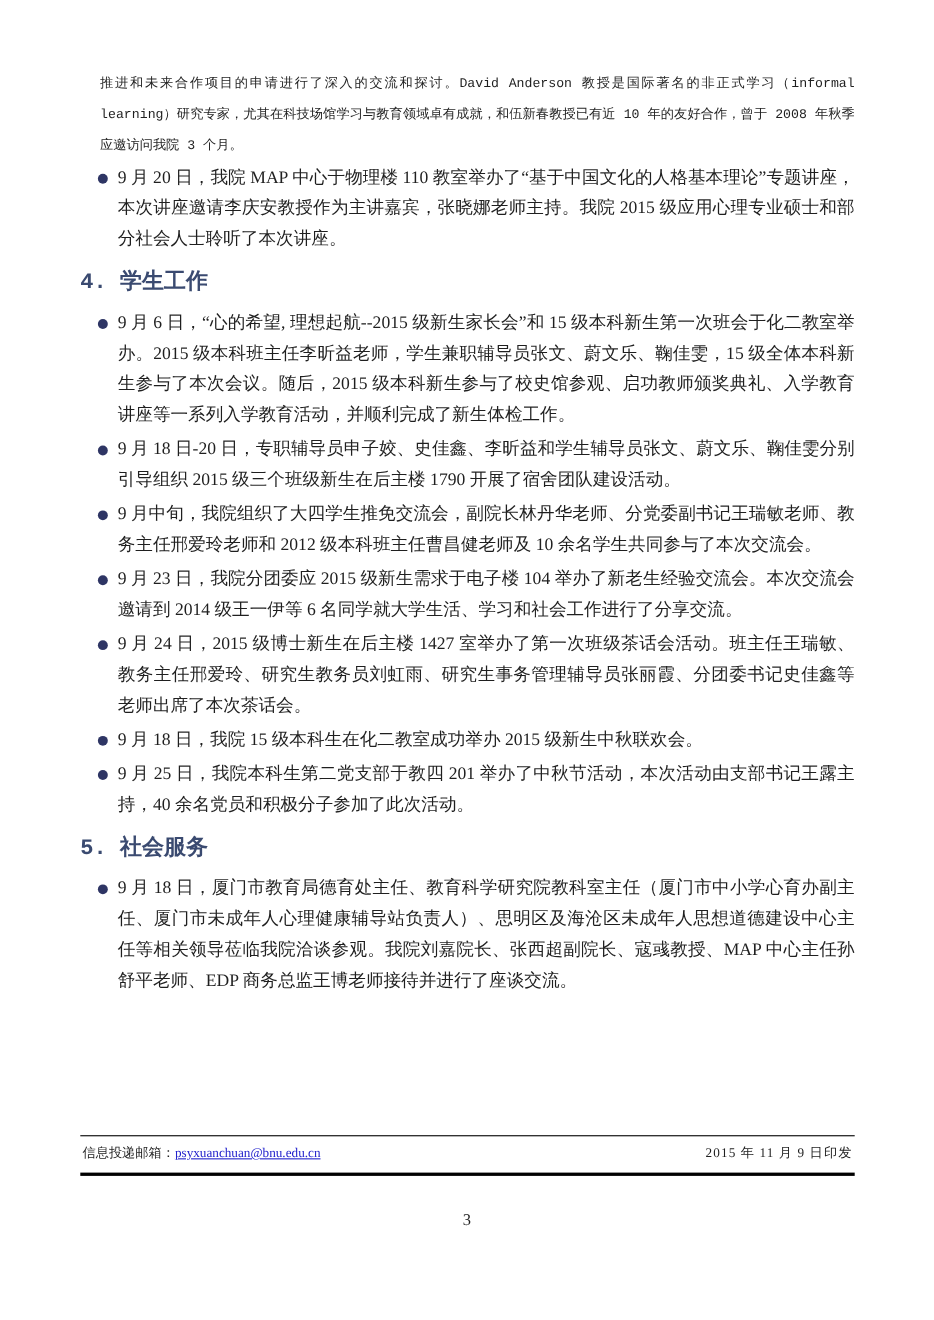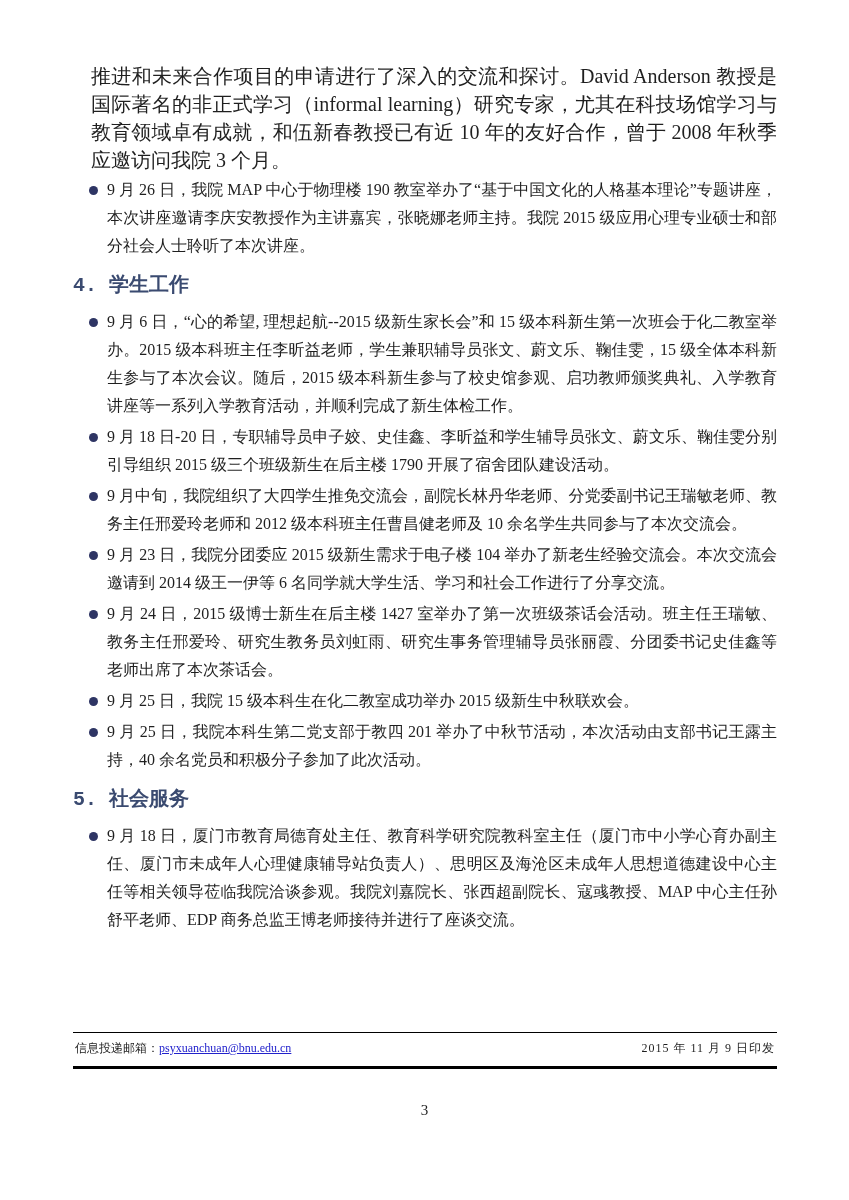--- a/index.html
+++ b/index.html
@@ -13,23 +13,24 @@
     box-sizing:border-box;
   }
   .content{
     position:absolute;
     top:62px;left:73px;right:72px;
     bottom:175px;
     overflow:hidden;
   }
   .para{
     margin:0 0 0 18px;
-    font-size:20px;
+    font-size:12px;
     line-height:28px;
     text-align:justify;
+    font-family:Liberation Mono, monospace;
   }
   ul.bullets{
     list-style:none;
     margin:2px 0 0 0;
     padding:0 0 0 16px;
   }
   ul.bullets li{
     position:relative;
     padding-left:18px;
     margin:0 0 3px 0;
@@ -84,35 +85,35 @@
 <body>
 
 <div class="page">
 
   <div class="content">
 
     <p class="para">推进和未来合作项目的申请进行了深入的交流和探讨。David Anderson 教授是国际著名的非正式学习（informal learning）研究专家，尤其在科技场馆学习与教育领域卓有成就，和伍新春教授已有近 10 年的友好合作，曾于 2008 年秋季应邀访问我院 3 个月。</p>
 
     <ul class="bullets">
 
-    <li>9 月 26 日，我院 MAP 中心于物理楼 190 教室举办了“基于中国文化的人格基本理论”专题讲座，本次讲座邀请李庆安教授作为主讲嘉宾，张晓娜老师主持。我院 2015 级应用心理专业硕士和部分社会人士聆听了本次讲座。</li>
+    <li>9 月 20 日，我院 MAP 中心于物理楼 110 教室举办了“基于中国文化的人格基本理论”专题讲座，本次讲座邀请李庆安教授作为主讲嘉宾，张晓娜老师主持。我院 2015 级应用心理专业硕士和部分社会人士聆听了本次讲座。</li>
       </ul>
 
     <h2 class="sec">
       <span class="num">4.</span><span>学生工作</span>
     </h2>
 
     <ul class="bullets">
 
     <li>9 月 6 日，“心的希望, 理想起航--2015 级新生家长会”和 15 级本科新生第一次班会于化二教室举办。2015 级本科班主任李昕益老师，学生兼职辅导员张文、蔚文乐、鞠佳雯，15 级全体本科新生参与了本次会议。随后，2015 级本科新生参与了校史馆参观、启功教师颁奖典礼、入学教育讲座等一系列入学教育活动，并顺利完成了新生体检工作。</li>
         <li>9 月 18 日-20 日，专职辅导员申子姣、史佳鑫、李昕益和学生辅导员张文、蔚文乐、鞠佳雯分别引导组织 2015 级三个班级新生在后主楼 1790 开展了宿舍团队建设活动。</li>
         <li>9 月中旬，我院组织了大四学生推免交流会，副院长林丹华老师、分党委副书记王瑞敏老师、教务主任邢爱玲老师和 2012 级本科班主任曹昌健老师及 10 余名学生共同参与了本次交流会。</li>
         <li>9 月 23 日，我院分团委应 2015 级新生需求于电子楼 104 举办了新老生经验交流会。本次交流会邀请到 2014 级王一伊等 6 名同学就大学生活、学习和社会工作进行了分享交流。</li>
         <li>9 月 24 日，2015 级博士新生在后主楼 1427 室举办了第一次班级茶话会活动。班主任王瑞敏、教务主任邢爱玲、研究生教务员刘虹雨、研究生事务管理辅导员张丽霞、分团委书记史佳鑫等老师出席了本次茶话会。</li>
-        <li>9 月 25 日，我院 15 级本科生在化二教室成功举办 2015 级新生中秋联欢会。</li>
+        <li>9 月 18 日，我院 15 级本科生在化二教室成功举办 2015 级新生中秋联欢会。</li>
         <li>9 月 25 日，我院本科生第二党支部于教四 201 举办了中秋节活动，本次活动由支部书记王露主持，40 余名党员和积极分子参加了此次活动。</li>
       </ul>
 
     <h2 class="sec">
       <span class="num">5.</span><span>社会服务</span>
     </h2>
 
     <ul class="bullets">
 
     <li>9 月 18 日，厦门市教育局德育处主任、教育科学研究院教科室主任（厦门市中小学心育办副主任、厦门市未成年人心理健康辅导站负责人）、思明区及海沧区未成年人思想道德建设中心主任等相关领导莅临我院洽谈参观。我院刘嘉院长、张西超副院长、寇彧教授、MAP 中心主任孙舒平老师、EDP 商务总监王博老师接待并进行了座谈交流。</li>

